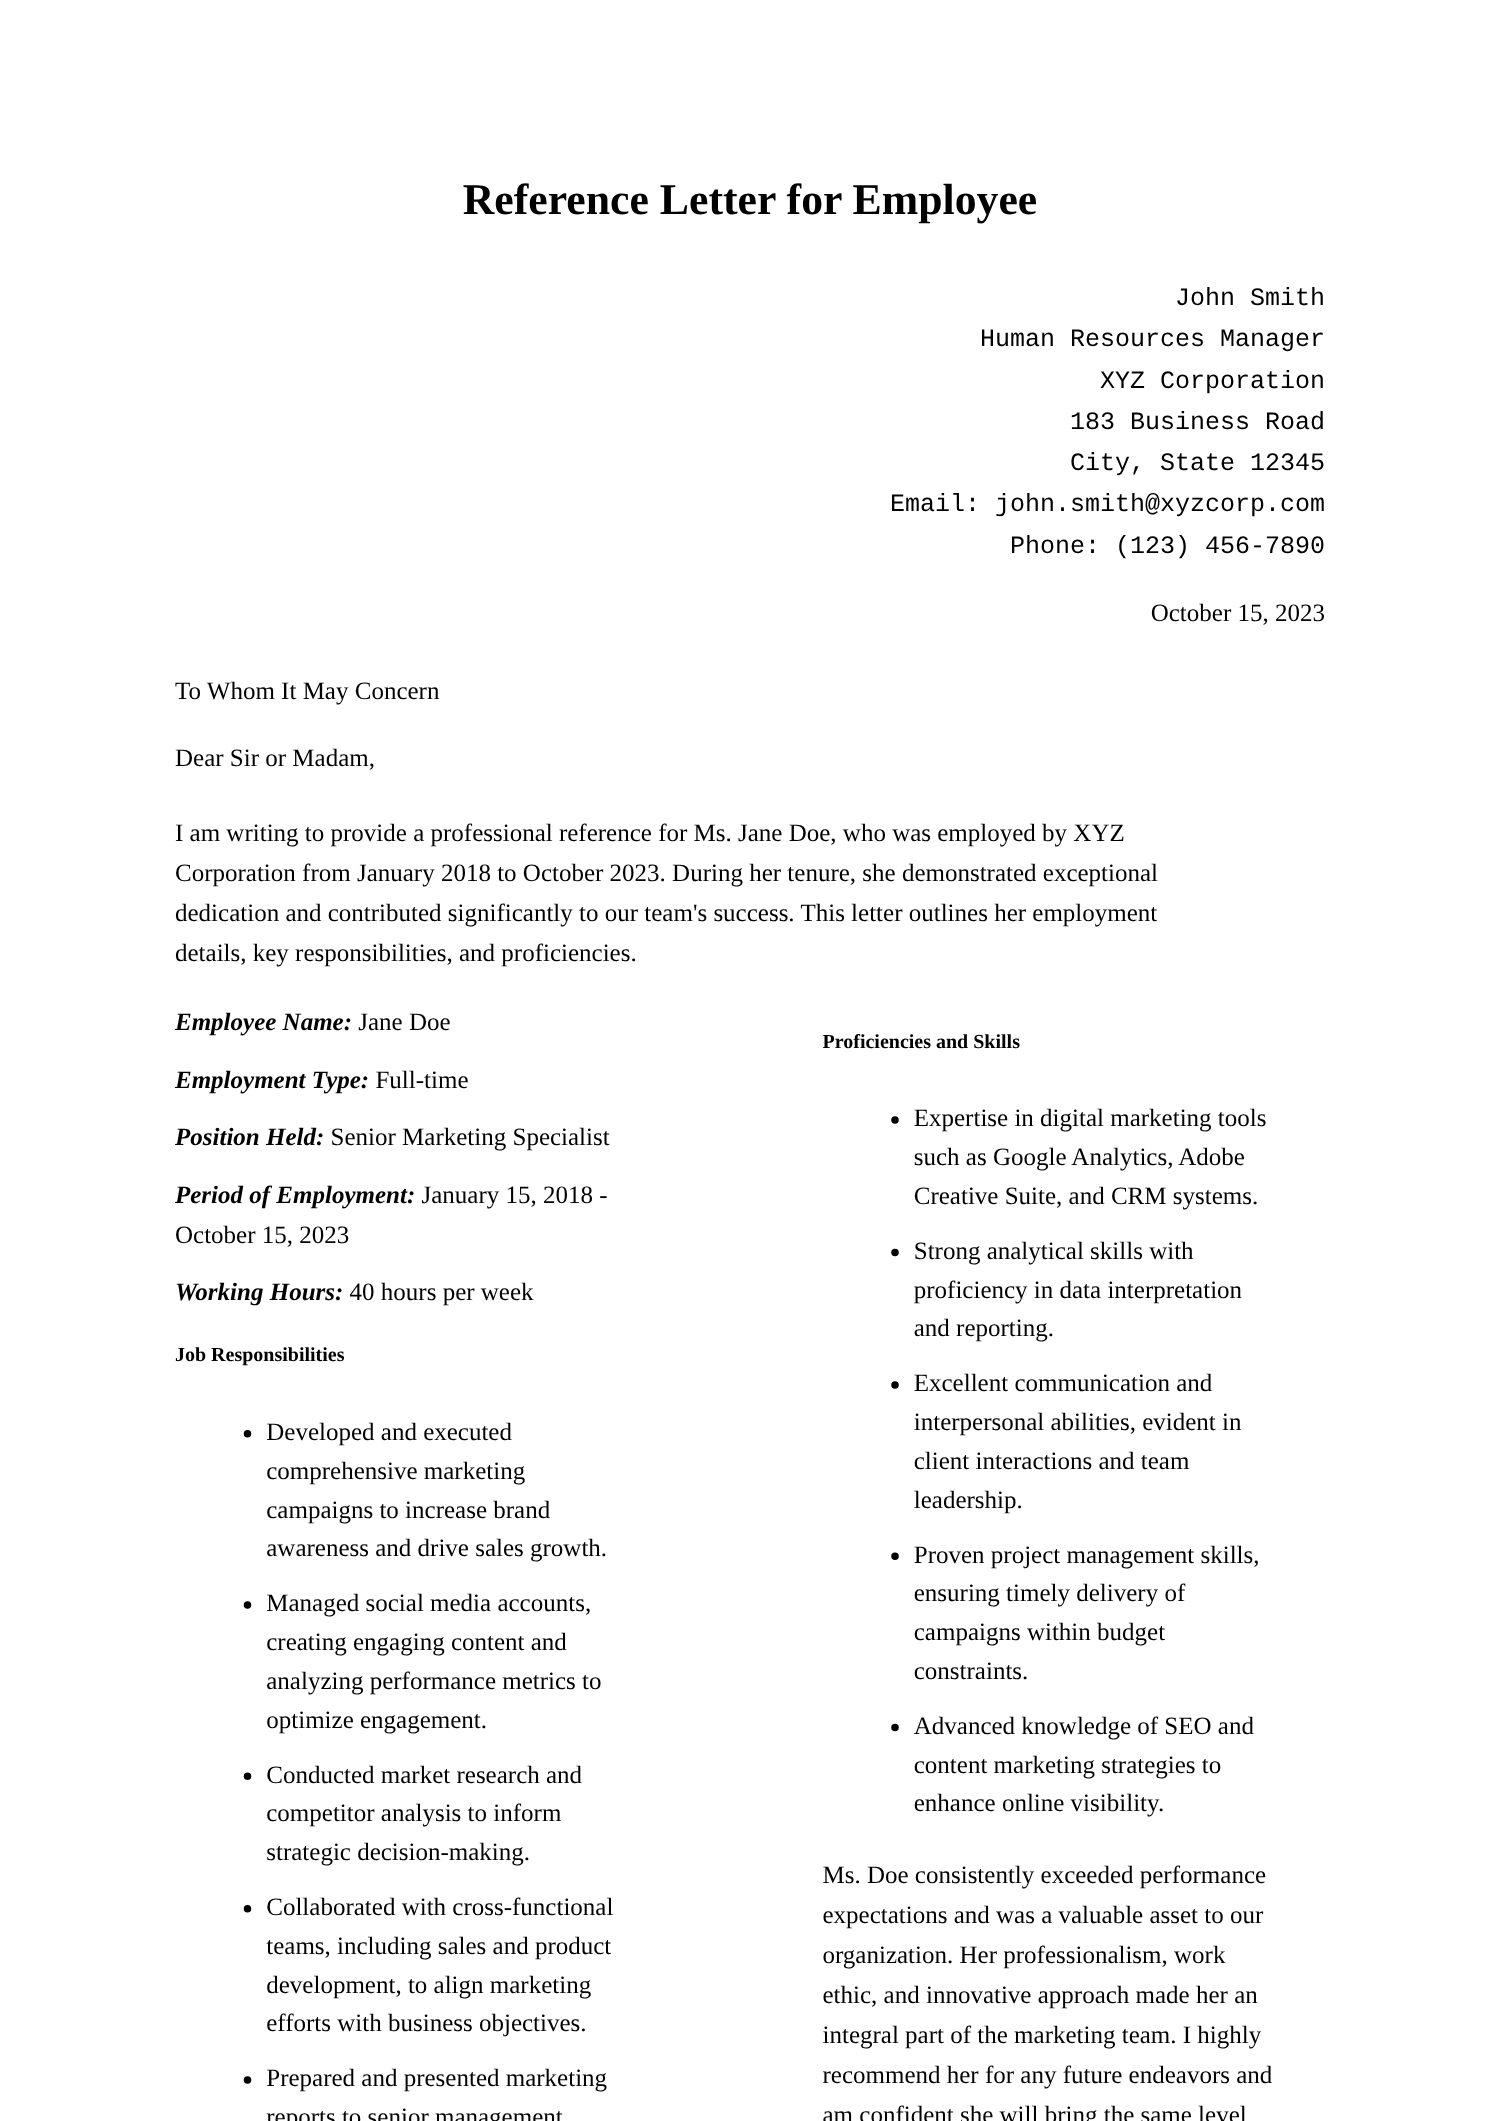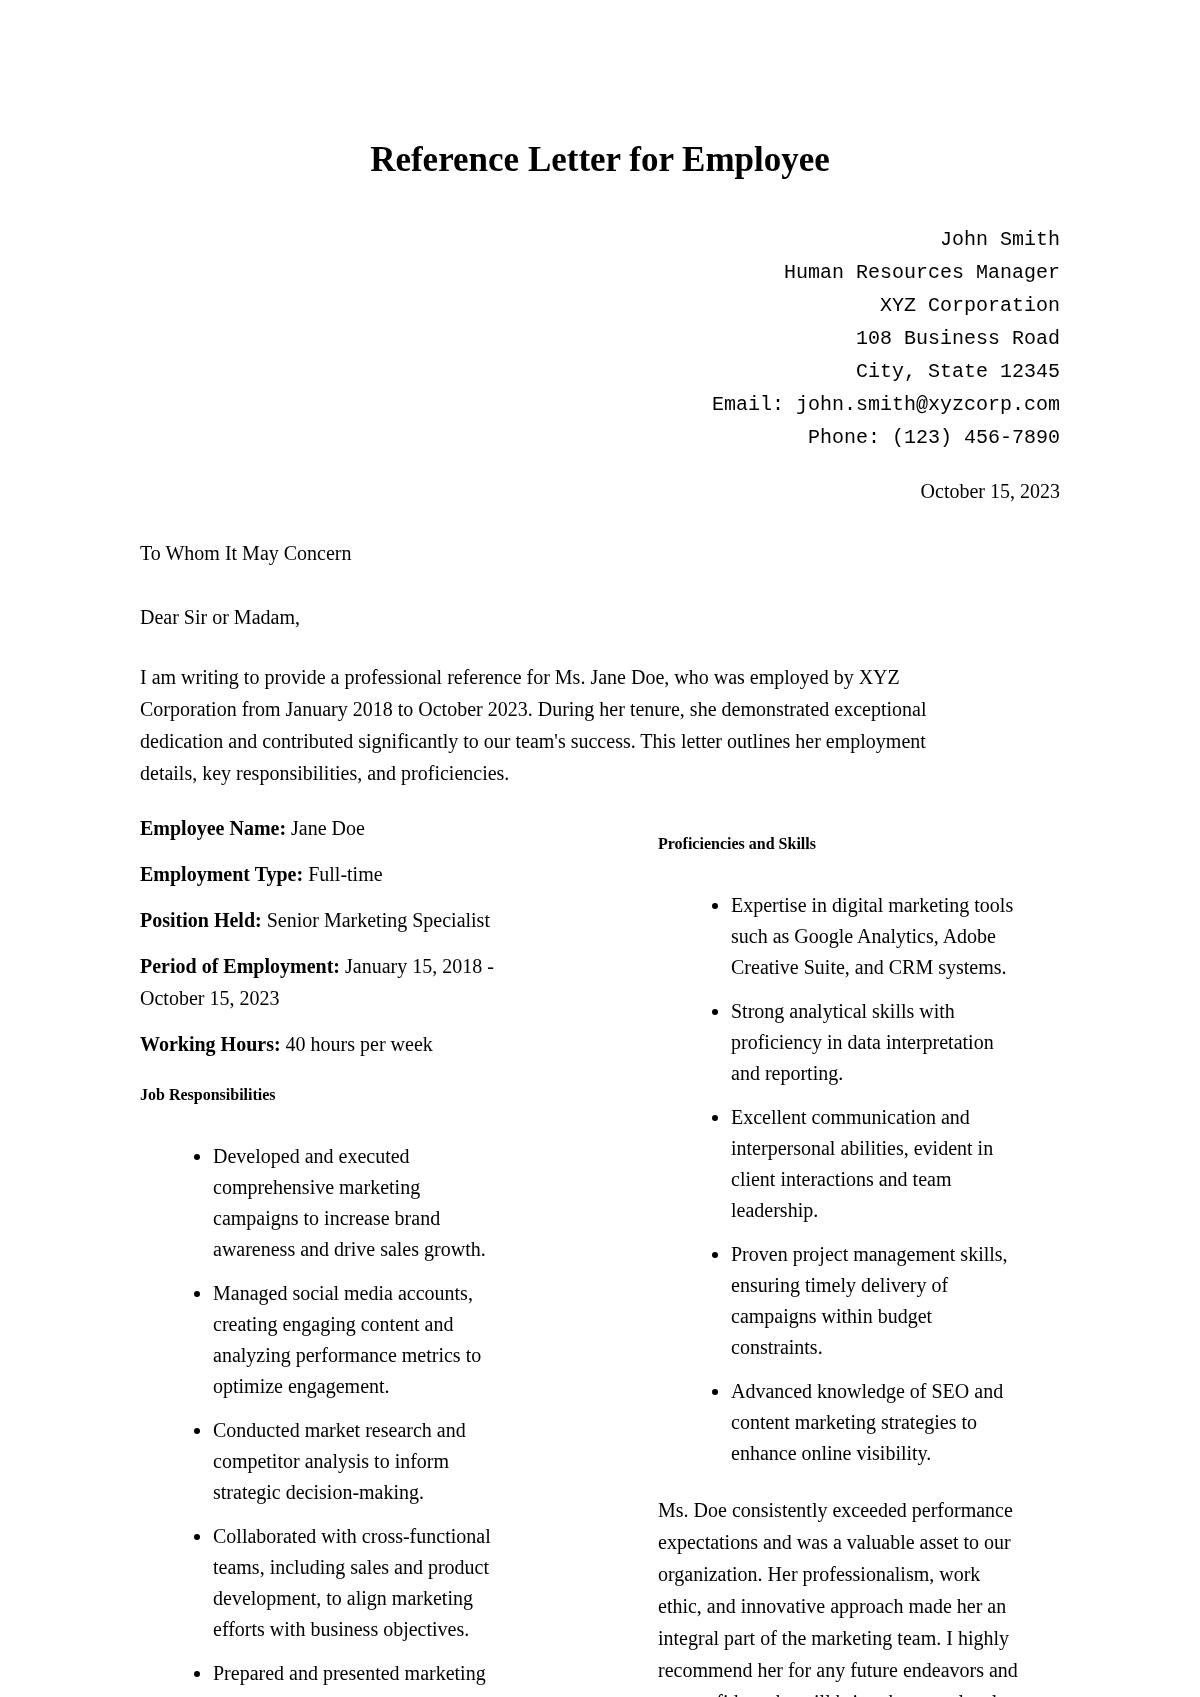--- a/index.html
+++ b/index.html
@@ -27,36 +27,36 @@
     margin-top: 42px;
     text-align: right;
     line-height: 33px;
     font-family: Liberation Mono, monospace;
   }
   .date-line {
     margin: 21px 0 0 0;
     text-align: right;
   }
   .recipient-line { margin: 30px 0 0 0; }
-  .salutation-line { margin: 32px 0 0 0; }
+  .salutation-line { margin: 22px 0 0 0; }
   .intro-paragraph {
     margin: 28px 0 0 0;
     white-space: pre-line;
   }
 
   .columns {
     display: flex;
     gap: 118px;
     margin-top: 23px;
   }
   .col-left  { width: 400px; flex: none; }
   .col-right { width: 397px; flex: none; }
 
   .detail { margin: 0 0 14px 0; }
-  .detail strong { font-weight: bold; }
+  .detail strong { font-weight: bold; font-style: italic; }
 
   h3.section-heading {
     font-size: 16px;
     font-weight: bold;
     margin: 22px 0 0 0;
   }
   .col-right h3.section-heading { margin-top: 19px; }
 
   ul.bullet-list {
     margin: 33px 0 0 0;
@@ -78,21 +78,21 @@
 <body>
 
 <div class="page">
 
   <h1 class="letter-title">Reference Letter for Employee</h1>
 
   <div class="sender">
     <div>John Smith</div>
     <div>Human Resources Manager</div>
     <div>XYZ Corporation</div>
-    <div>108 Business Road</div>
+    <div>183 Business Road</div>
     <div>City, State 12345</div>
     <div>Email: john.smith@xyzcorp.com</div>
     <div>Phone: (123) 456-7890</div>
   </div>
 
   <p class="date-line">October 15, 2023</p>
 
   <p class="recipient-line">To Whom It May Concern</p>
   <p class="salutation-line">Dear Sir or Madam,</p>
 

